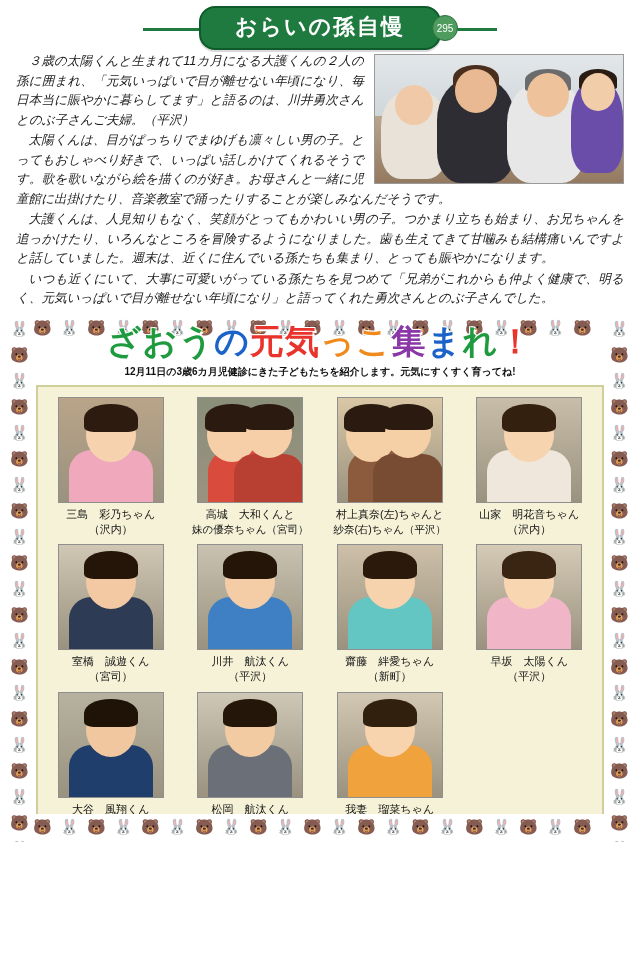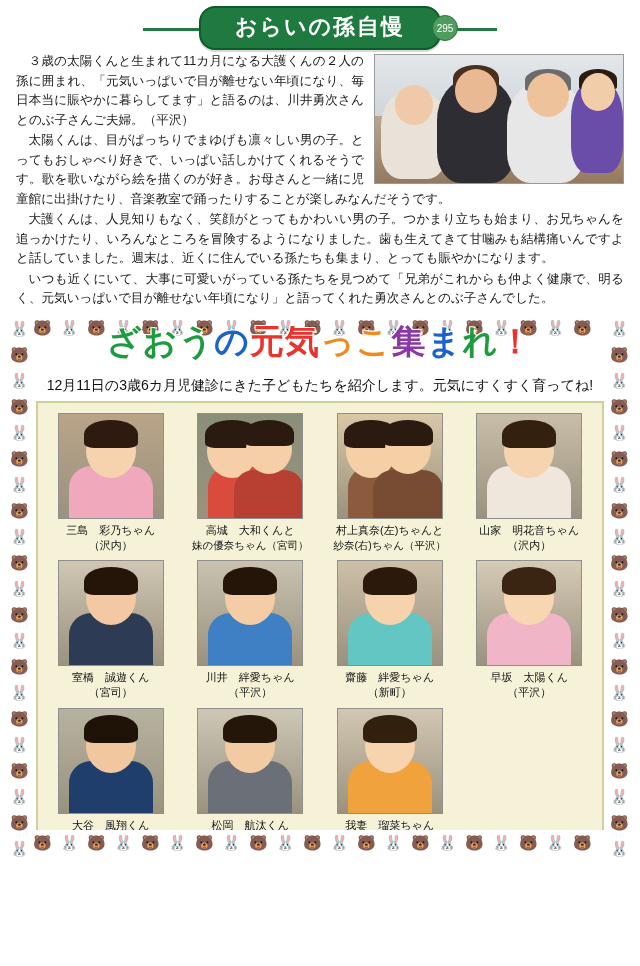--- a/index.html
+++ b/index.html
@@ -46,20 +46,21 @@
     width:24px;height:24px;border-radius:50%;
     background:#4f9c5f;color:#fff;
     font-size:10px;
     display:flex;align-items:center;justify-content:center;
     border:1px solid #2f7040;
   }
   
   .article{
     padding:2px 16px 0 16px;
     position:relative;
+    font-style:italic;
   }
   .photo-top{
     float:right;
     width:248px;height:128px;
     margin:2px 0 4px 10px;
     border:1px solid #9a9a9a;
     background:linear-gradient(160deg,#c7d4df 0%,#b7c4d0 35%,#9fb0bd 60%,#8c9daa 100%);
     position:relative;overflow:hidden;
   }
   .photo-top .room{
@@ -115,24 +116,24 @@
     height:44px;
   }
   .kids-title{
     font-size:34px;font-weight:bold;letter-spacing:1px;
     white-space:nowrap;
     -webkit-text-stroke:0px;
   }
   .kids-title span{display:inline-block;}
   .kids-sub{
     text-align:center;
-    font-size:14px;
-    font-weight:normal;
+    font-size:10px;
+    font-weight:bold;
     color:#111;
-    margin:14px 0 6px 0;
+    margin:2px 0 6px 0;
   }
   .kids-inner{
     background:#f5f2d8;
     border:2px solid #cfcf9a;
     margin:0 30px 6px 30px;
     padding:10px 6px 8px 6px;
   }
   .grid{
     display:grid;
     grid-template-columns:repeat(4,1fr);
@@ -391,21 +392,21 @@
           </div>
         </div>
         <div class="cell">
           <div class="kid-photo">
             <div class="bg" style="background: linear-gradient(rgb(201, 194, 176) 0%, rgb(154, 146, 127) 100%);"></div>
             <div class="body" style="background: rgb(63, 127, 196);"></div>
             <div class="head" style="background: rgb(244, 205, 166);"></div>
             <div class="hair" style="background: rgb(36, 21, 8);"></div>
           </div>
           <div class="caption">
-            <div>川井　絆愛ちゃん</div>
+            <div>川井　航汰くん</div>
             <div>（平沢）</div>
           </div>
         </div>
         <div class="cell">
           <div class="kid-photo">
             <div class="bg" style="background: linear-gradient(rgb(205, 191, 168) 0%, rgb(154, 146, 127) 100%);"></div>
             <div class="body" style="background: rgb(99, 198, 194);"></div>
             <div class="head" style="background: rgb(246, 210, 173);"></div>
             <div class="hair" style="background: rgb(43, 26, 12);"></div>
           </div>

